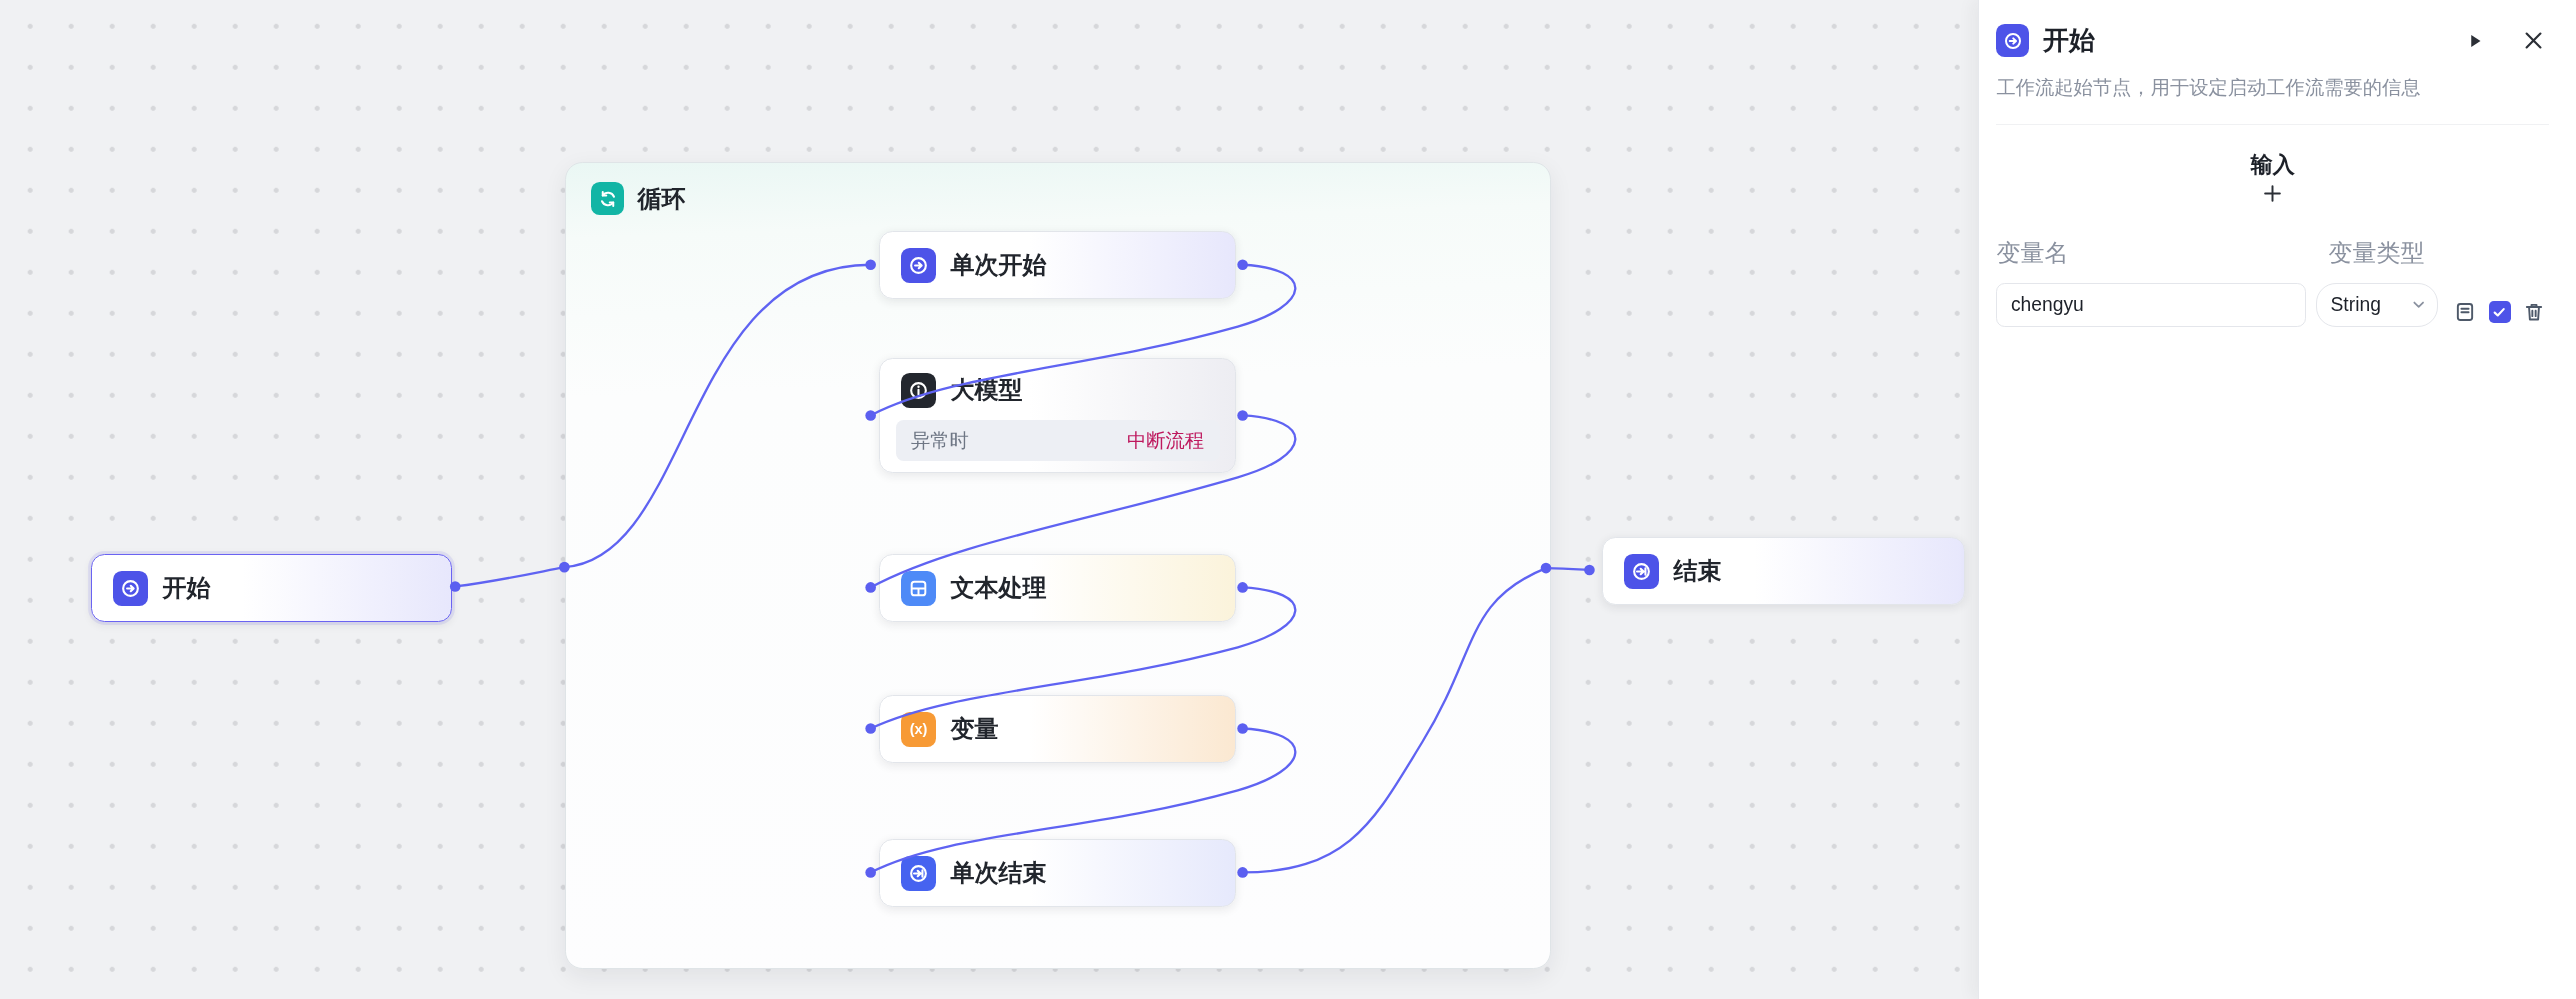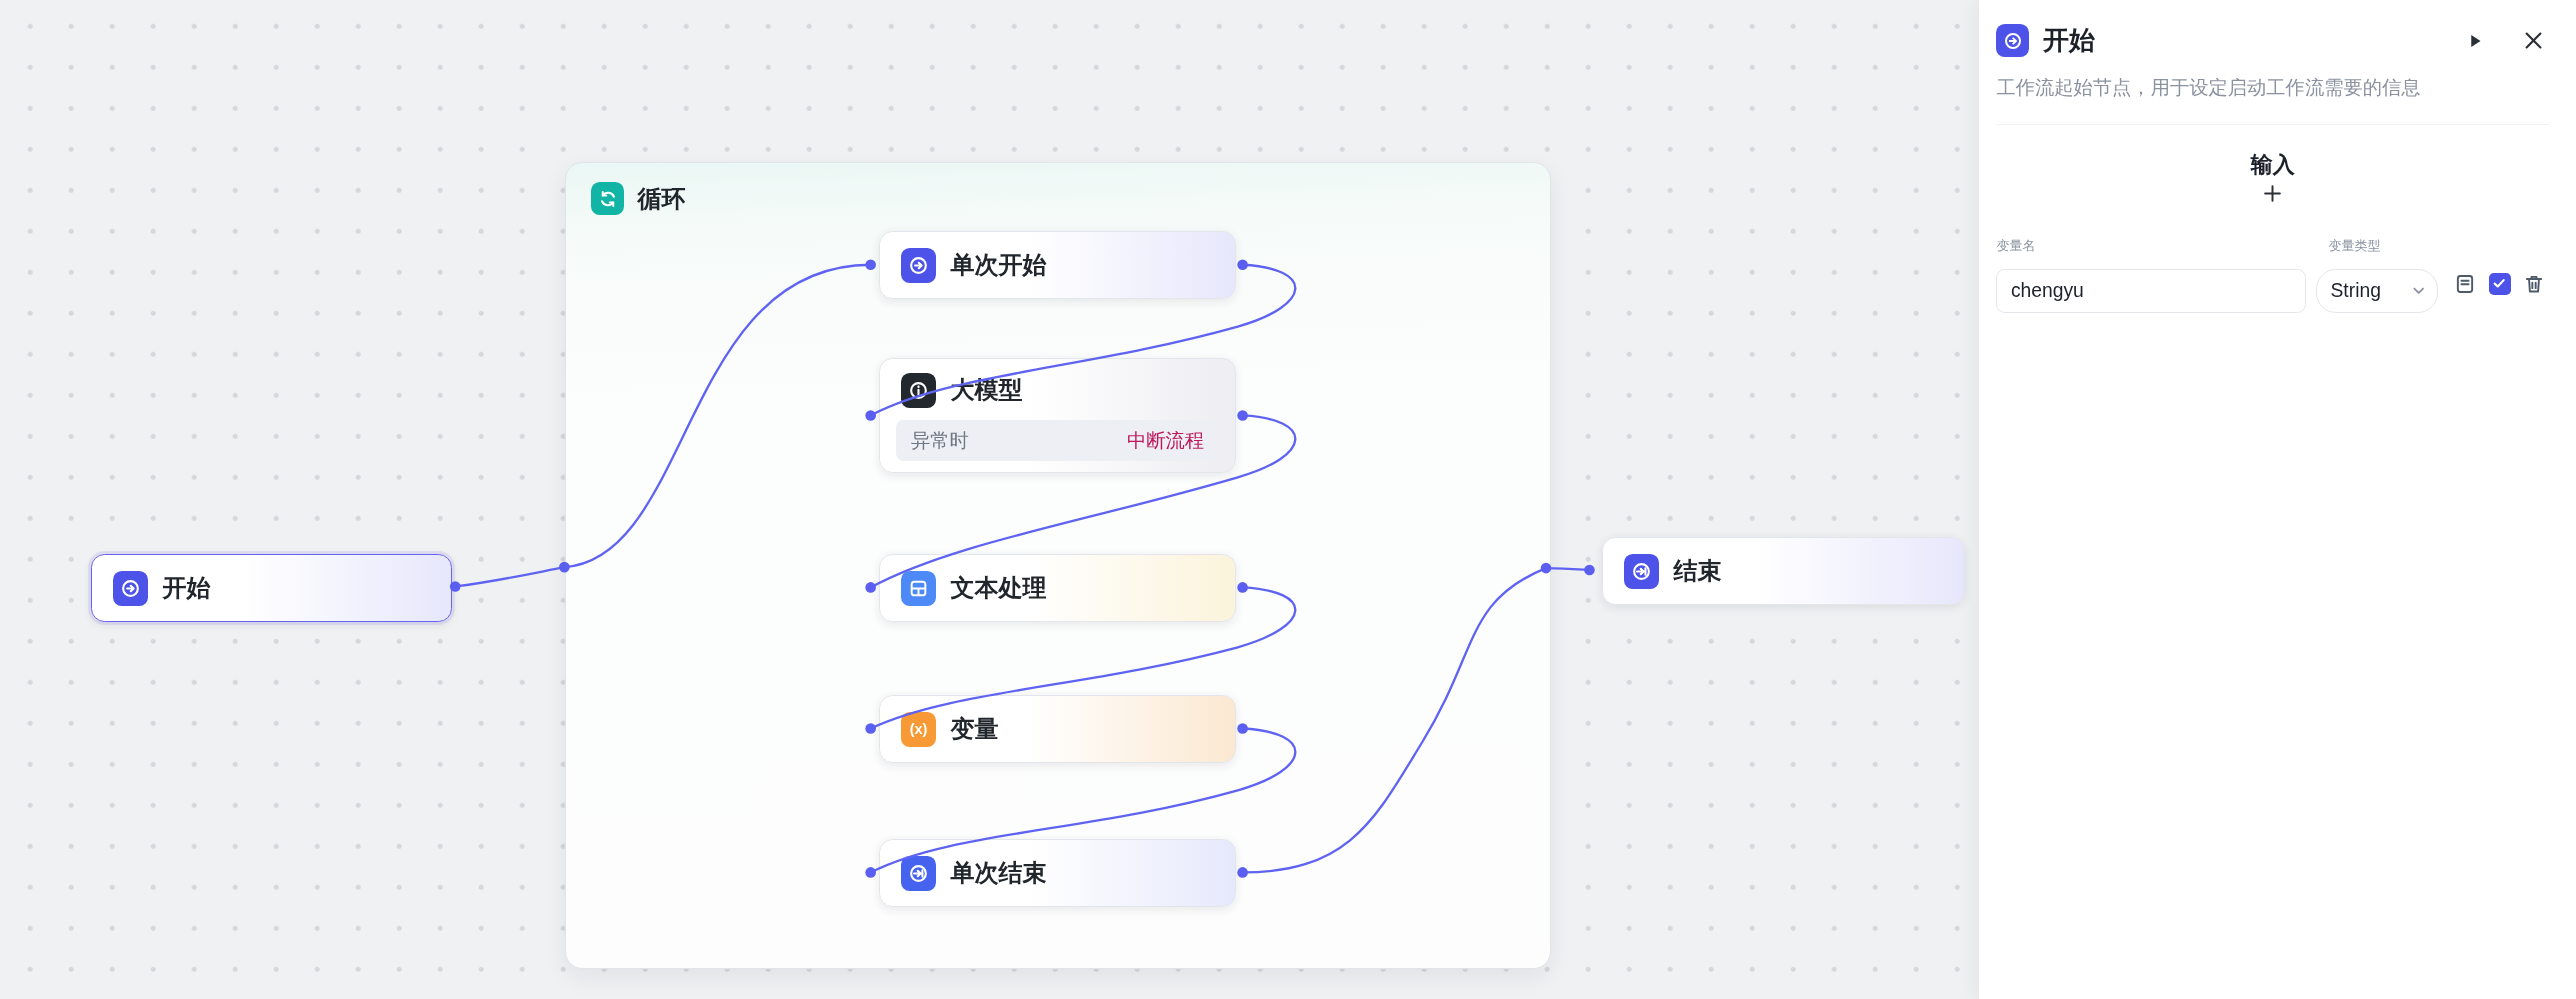--- a/index.html
+++ b/index.html
@@ -82,23 +82,23 @@
   .panel-icon {
     width:33px; height:33px; border-radius:8.7px; background:#4d53e8;
     display:flex; align-items:center; justify-content:center; color:#fff; flex:0 0 auto;
   }
   .icon-btn { background:none; border:none; padding:3.9px; cursor:pointer; display:flex; align-items:center; justify-content:center; }
   .panel-desc { margin-top:15.5px; font-size:19.3px; color:#8a919f; line-height:1.4; }
   .panel-divider { margin:23px 0 0 0; border-bottom:1px solid #f0f1f3; }
   .inputs-head { margin-top:25px; display:flex; align-items:center; justify-content:space-between;flex-direction:column; }
   .inputs-title { font-size:22px; font-weight:700; color:#1d2129; }
   .col-labels { margin-top:29px; display:flex; }
-  .col-label { font-size:13px; color:#8a919f; }
+  .col-label { font-size:24px; color:#8a919f; }
   .col-label.name { width:332px; }
-  .var-row { margin-top:13.5px; display:flex; align-items:flex-start; }
+  .var-row { margin-top:13.5px; display:flex; align-items:flex-end; }
   .var-name-input {
     width:323px; height:44px; border:1px solid #e4e6eb; border-radius:8.7px; background:#fff;
     font-size:19.3px; color:#1d2129; padding:0 13.5px; outline:none;
     font-family:"Liberation Sans","DejaVu Sans",sans-serif;
   }
   .var-type-select {
     margin-left:9.7px; width:127px; height:44px; border:1px solid #e4e6eb; border-radius:20px;
     display:flex; align-items:center; justify-content:space-between; padding:0 9.7px 0 13.5px;
     font-size:19.3px; color:#1d2129; background:#fff; cursor:pointer;
   }

